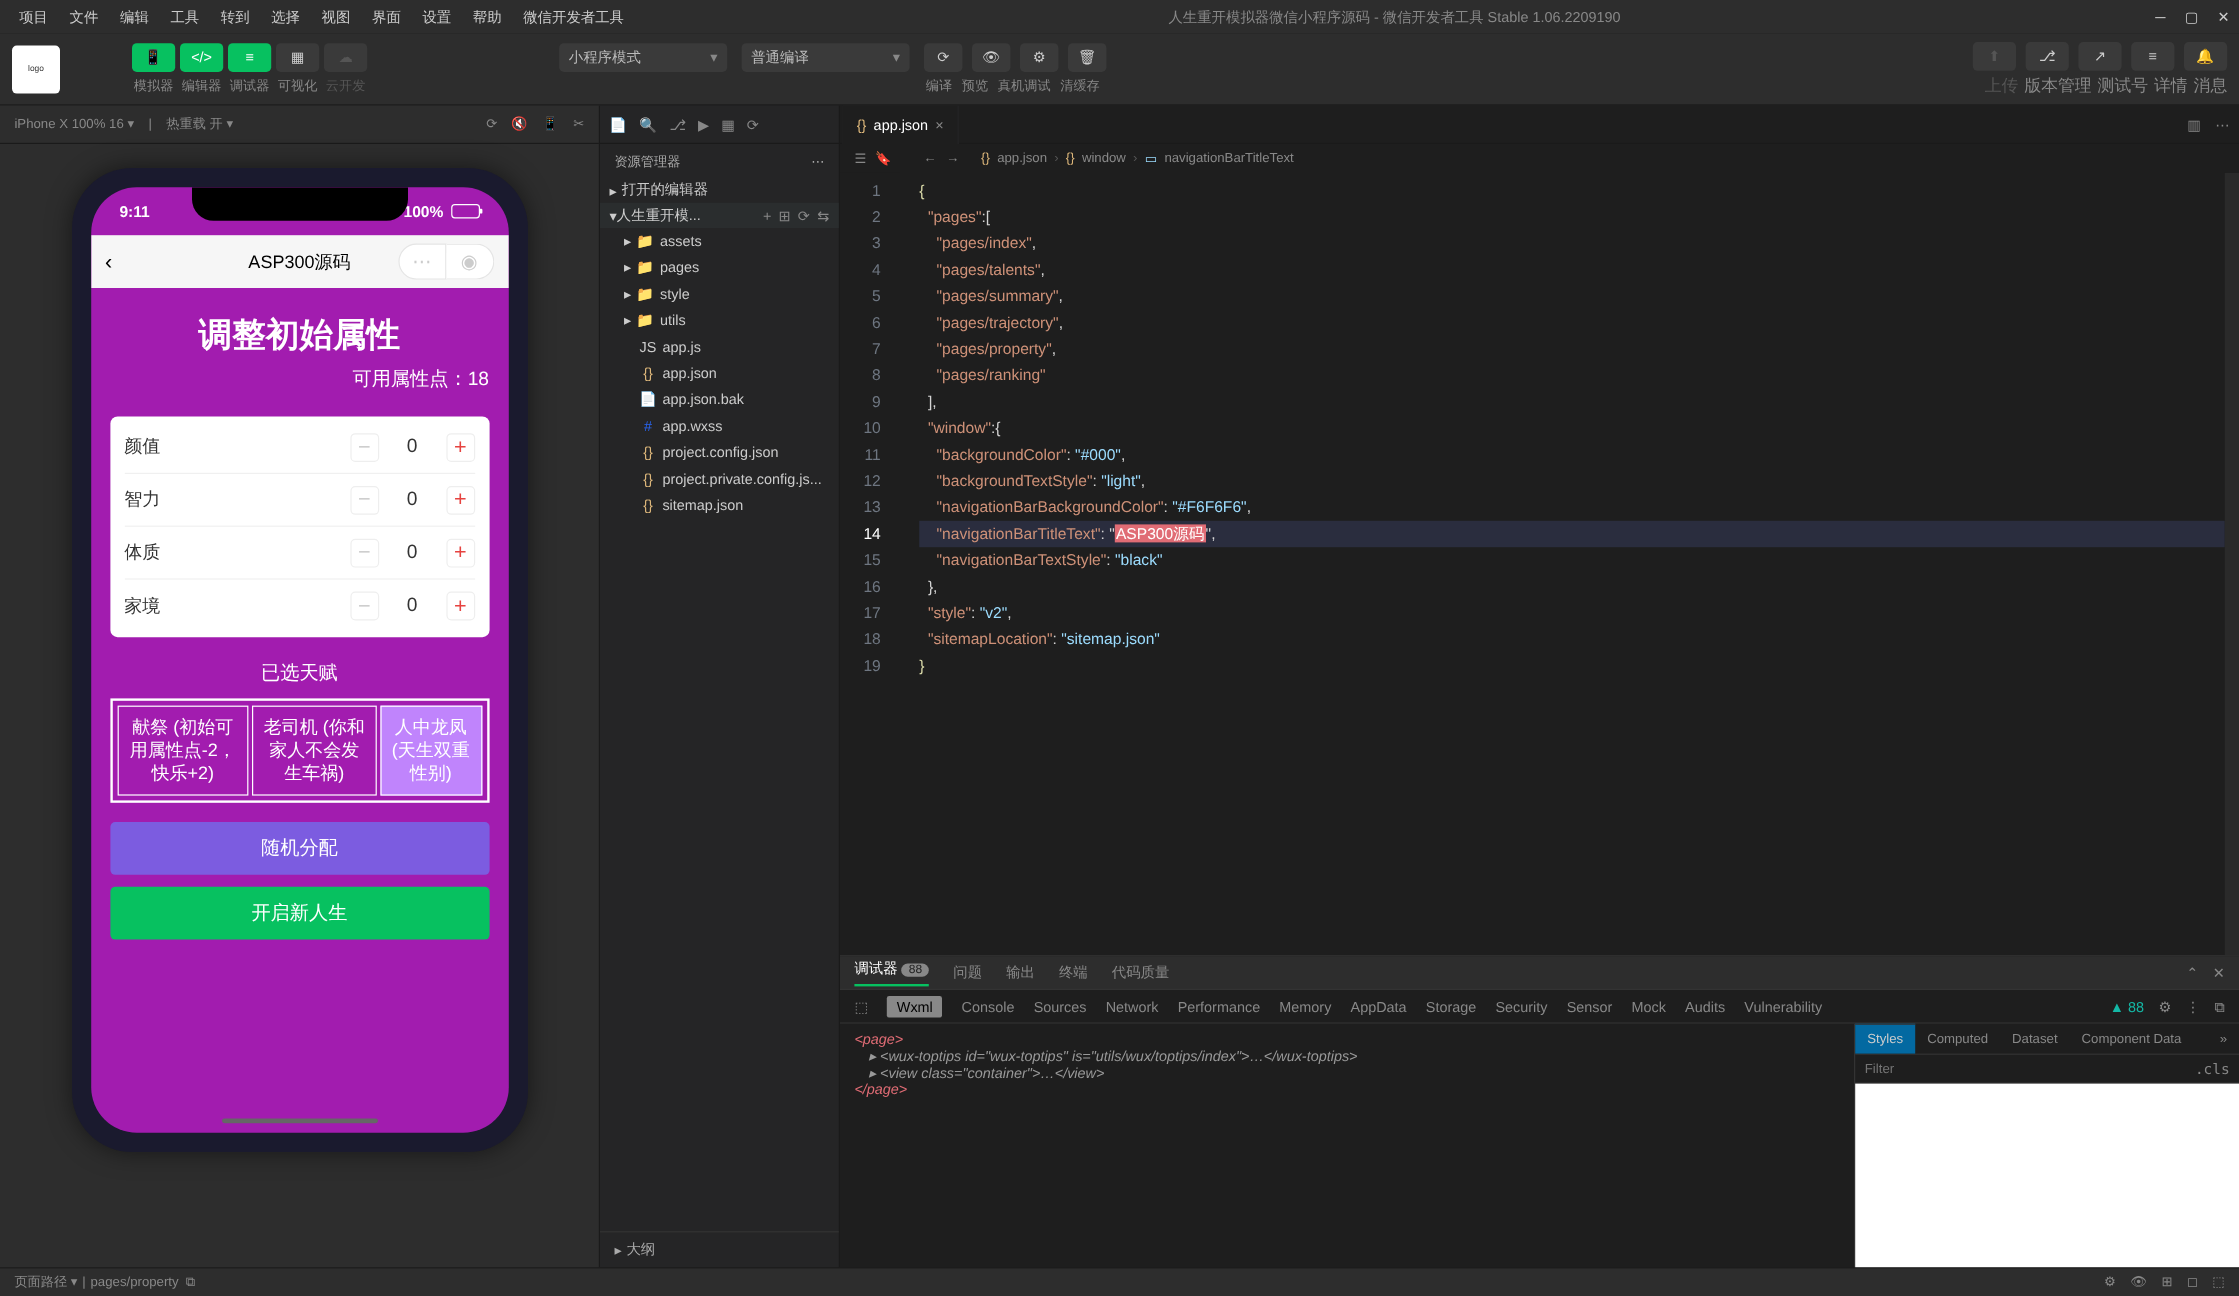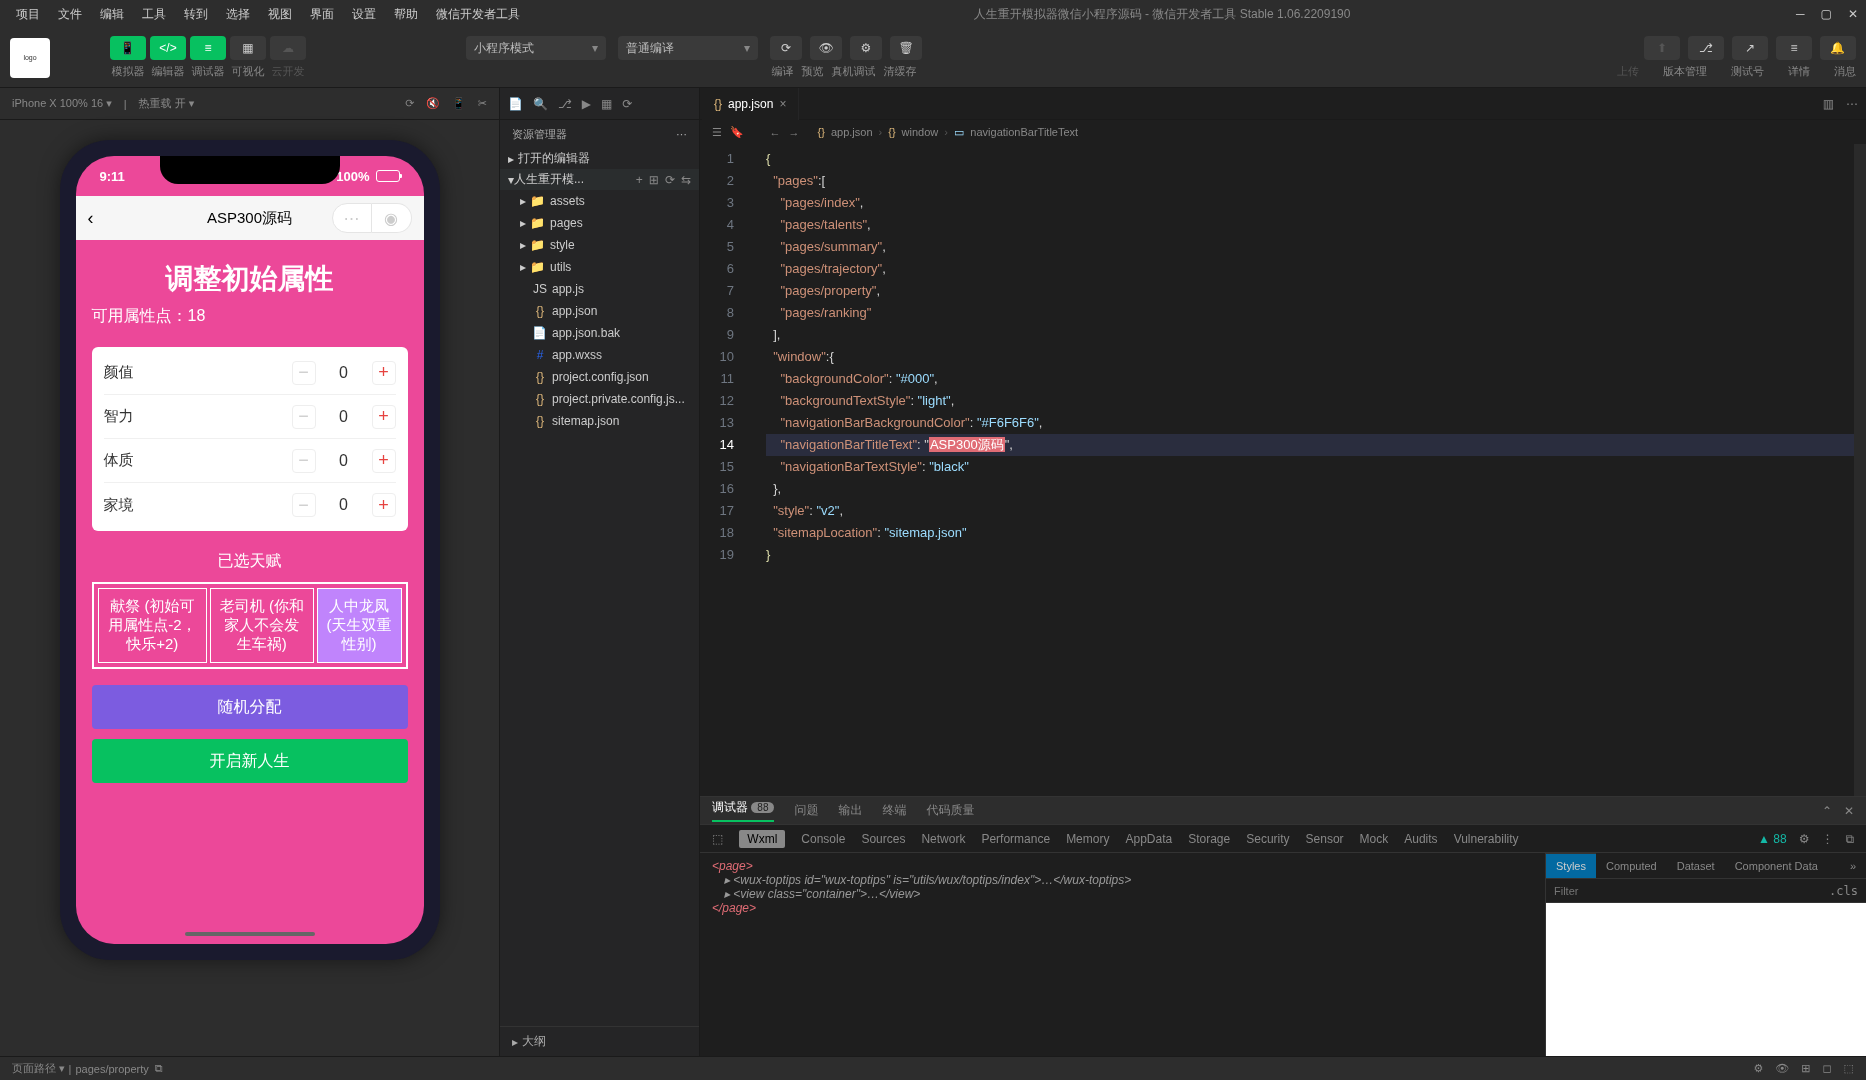--- a/index.html
+++ b/index.html
@@ -19,55 +19,55 @@
 .tool-group { display: flex; flex-direction: column; align-items: center; gap: 4px; }
 .tool-btns { display: flex; gap: 4px; }
 .tbtn { width: 36px; height: 24px; border-radius: 4px; display: flex; align-items: center; justify-content: center; cursor: pointer; }
 .tbtn.green { background: #07c160; color: #fff; }
 .tbtn.gray { background: #3a3a3a; color: #ccc; }
 .tool-labels { display: flex; gap: 4px; font-size: 11px; color: #888; }
 .tool-labels span { width: 36px; text-align: center; }
 .tool-labels span.dim { color: #555; }
 .tool-right { margin-left: auto; display: flex; gap: 8px; }
 .tool-right .tbtn2 { height: 24px; min-width: 36px; padding: 0 8px; background: #3a3a3a; border-radius: 4px; display: flex; align-items: center; justify-content: center; cursor: pointer; }
-.tool-right-labels { display: flex; gap: 24px; font-size: 11px; color: #888; }
+.tool-right-labels { display: flex; gap: 5px; font-size: 14px; color: #888; }
 .combo { width: 140px; height: 24px; background: #3a3a3a; border-radius: 4px; padding: 0 8px; display: flex; align-items: center; justify-content: space-between; cursor: pointer; color: #bbb; }
 .combo .arrow { color: #888; }
 .toolbar-mid { display: flex; gap: 12px; align-items: center; margin-left: 160px; }
 .mid-icons { display: flex; gap: 8px; }
 .mid-icons .mbtn { width: 32px; height: 24px; background: #3a3a3a; border-radius: 4px; display: flex; align-items: center; justify-content: center; cursor: pointer; }
 .mid-labels { display: flex; gap: 8px; font-size: 11px; color: #888; }
 
 
 .main { display: flex; height: calc(100% - 88px - 24px); }
 
 
 .sim-panel { width: 500px; background: #2d2d2d; display: flex; flex-direction: column; border-right: 1px solid #1a1a1a; }
 .sim-header { height: 32px; display: flex; align-items: center; padding: 0 12px; gap: 12px; border-bottom: 1px solid #1a1a1a; }
 .sim-header span { color: #888; font-size: 11px; }
 .sim-header .controls-right { margin-left: auto; display: flex; gap: 12px; }
 .sim-header .controls-right span { cursor: pointer; }
 .sim-body { flex: 1; display: flex; align-items: flex-start; justify-content: center; padding: 20px 0; }
 .phone { width: 380px; height: 820px; background: #1a1a2e; border-radius: 50px; position: relative; padding: 16px; box-shadow: 0 0 20px rgba(0,0,0,0.5); }
-.phone-screen { width: 100%; height: 100%; background: #ec4899; border-radius: 38px; overflow: hidden; position: relative; }
+.phone-screen { width: 100%; height: 100%; background: #a21caf; border-radius: 38px; overflow: hidden; position: relative; }
 .notch { position: absolute; top: 0; left: 50%; transform: translateX(-50%); width: 180px; height: 28px; background: #000; border-radius: 0 0 18px 18px; z-index: 10; }
 .status-bar { height: 40px; display: flex; align-items: center; justify-content: space-between; padding: 0 24px; color: #fff; font-size: 13px; font-weight: 600; }
 .status-right { display: flex; align-items: center; gap: 6px; }
 .battery { width: 24px; height: 12px; border: 1px solid #fff; border-radius: 3px; position: relative; }
 .battery::after { content: ''; position: absolute; right: -3px; top: 3px; width: 2px; height: 4px; background: #fff; border-radius: 0 1px 1px 0; }
 .nav-bar { height: 44px; background: #f6f6f6; display: flex; align-items: center; padding: 0 12px; position: relative; }
 .nav-back { color: #000; font-size: 18px; }
 .nav-title { position: absolute; left: 50%; transform: translateX(-50%); color: #000; font-size: 15px; font-weight: 500; }
 .nav-caps { position: absolute; right: 12px; display: flex; align-items: center; gap: 0; }
 .cap-btn { width: 40px; height: 30px; border: 1px solid #e5e5e5; display: flex; align-items: center; justify-content: center; background: #fff; font-size: 16px; }
 .cap-btn:first-child { border-radius: 16px 0 0 16px; }
 .cap-btn:last-child { border-radius: 0 16px 16px 0; border-left: none; }
 .app-content { padding: 20px 16px; color: #fff; }
 .h1 { font-size: 28px; text-align: center; margin-bottom: 8px; font-weight: 600; }
-.subtitle { text-align: left; font-size: 16px; margin-bottom: 20px; }
+.subtitle { text-align: right; font-size: 16px; margin-bottom: 20px; }
 .props-list { background: #fff; border-radius: 6px; padding: 4px 12px; margin-bottom: 20px; }
 .prop-row { display: flex; align-items: center; height: 44px; border-bottom: 1px solid #f0f0f0; }
 .prop-row:last-child { border: none; }
 .prop-label { flex: 1; color: #333; font-size: 15px; }
 .stepper { display: flex; align-items: center; gap: 12px; }
 .step-btn { width: 24px; height: 24px; border-radius: 4px; display: flex; align-items: center; justify-content: center; font-size: 18px; border: 1px solid #eee; }
 .step-btn.minus { color: #ccc; }
 .step-btn.plus { color: #e64340; }
 .step-val { width: 32px; text-align: center; color: #333; font-size: 16px; }
 .talent-title { text-align: center; font-size: 16px; margin-bottom: 10px; }

